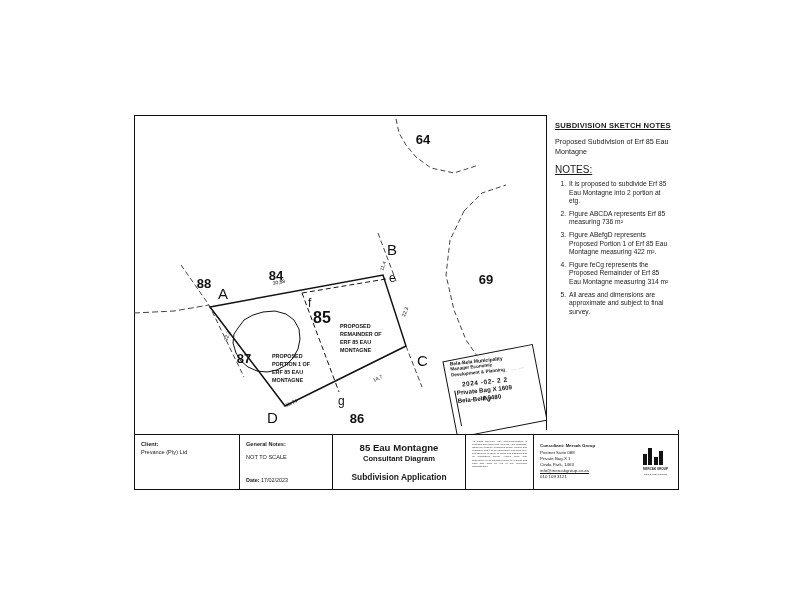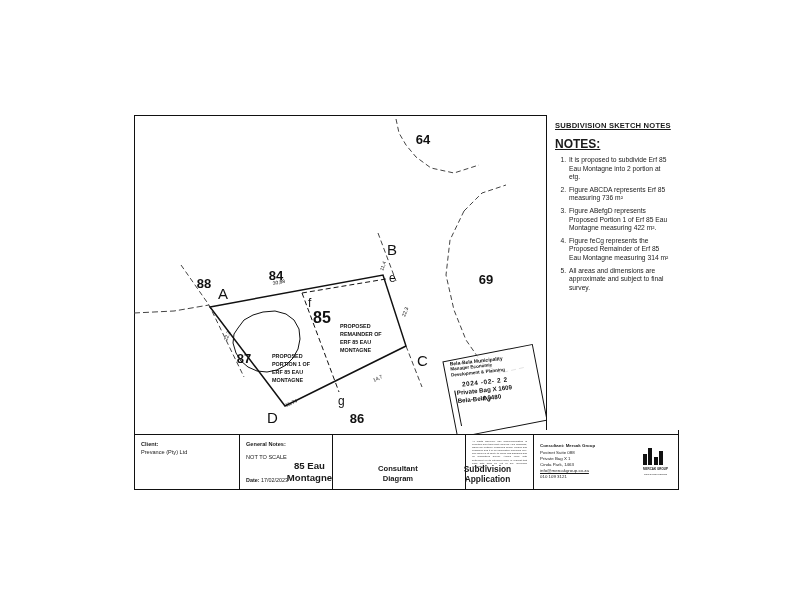--- a/index.html
+++ b/index.html
@@ -39,21 +39,21 @@
     text-decoration:underline;
     line-height:10px;
     letter-spacing:.2px;
     margin:0 0 6px 0;
   }
   .info-sub{
     font-size:7.2px;line-height:9.5px;
     margin:0 0 8px 0;
   }
   .notes-head{
-    font-size:12px;font-weight:bold;
+    font-size:10px;font-weight:normal;
     text-decoration:underline;
     margin:0 0 5px 0;
   }
   ol.notes{
     margin:0;padding:0 0 0 13px;
     font-size:6.7px;line-height:8.6px;
   }
   ol.notes li{margin-bottom:4px;padding-left:1px;}
 
   
@@ -68,22 +68,22 @@
   }
   .tb-cell{
     border-right:1.2px solid #111;
     box-sizing:border-box;
     padding:5px 6px;
     position:relative;
   }
   .tb-cell:last-child{border-right:none;}
   .tb-client{width:105px;}
   .tb-general{width:93px;}
-  .tb-main{width:133px;display:flex;
-           align-items:flex-end;justify-content:center;text-align:center;gap:46px;}
+  .tb-main{width:133px;display:flex;flex-direction:column;
+           align-items:center;justify-content:center;text-align:center;}
   .tb-disc{width:68px;}
   .tb-consult{flex:1;display:flex;align-items:center;}
 
   .lbl{font-size:5.6px;font-weight:bold;line-height:8px;}
   .val{font-size:5.6px;line-height:8px;}
   .tb-general .nts{font-size:5.6px;margin-top:6px;}
   .tb-general .dt{position:absolute;left:6px;bottom:6px;font-size:5.4px;}
   .tb-general .dt b{font-weight:bold;}
 
   .main-t1{font-size:9.6px;font-weight:bold;line-height:12px;}
@@ -267,20 +267,21 @@
     </div>
     <div class="sb-nums">
       <span>0</span>
       <span>1000</span>
       <span>2000</span>
     </div>
   </div>
 
   <div class="info-panel">
     <div class="info-title">SUBDIVISION SKETCH NOTES</div>
+    <div class="info-sub">Proposed Subdivision of Erf 85 Eau Montagne</div>
     <div class="notes-head">NOTES:</div>
     <ol class="notes">
       <li>It is proposed to subdivide Erf 85 Eau Montagne into 2 portion at etg.</li>
       <li>Figure ABCDA represents Erf 85 measuring 736 m²</li>
       <li>Figure ABefgD represents Proposed Portion 1 of Erf 85 Eau Montagne measuring 422 m².</li>
       <li>Figure feCg represents the Proposed Remainder of Erf 85 Eau Montagne measuring 314 m²</li>
       <li>All areas and dimensions are approximate and subject to final survey.</li>
     </ol>
   </div>
 

